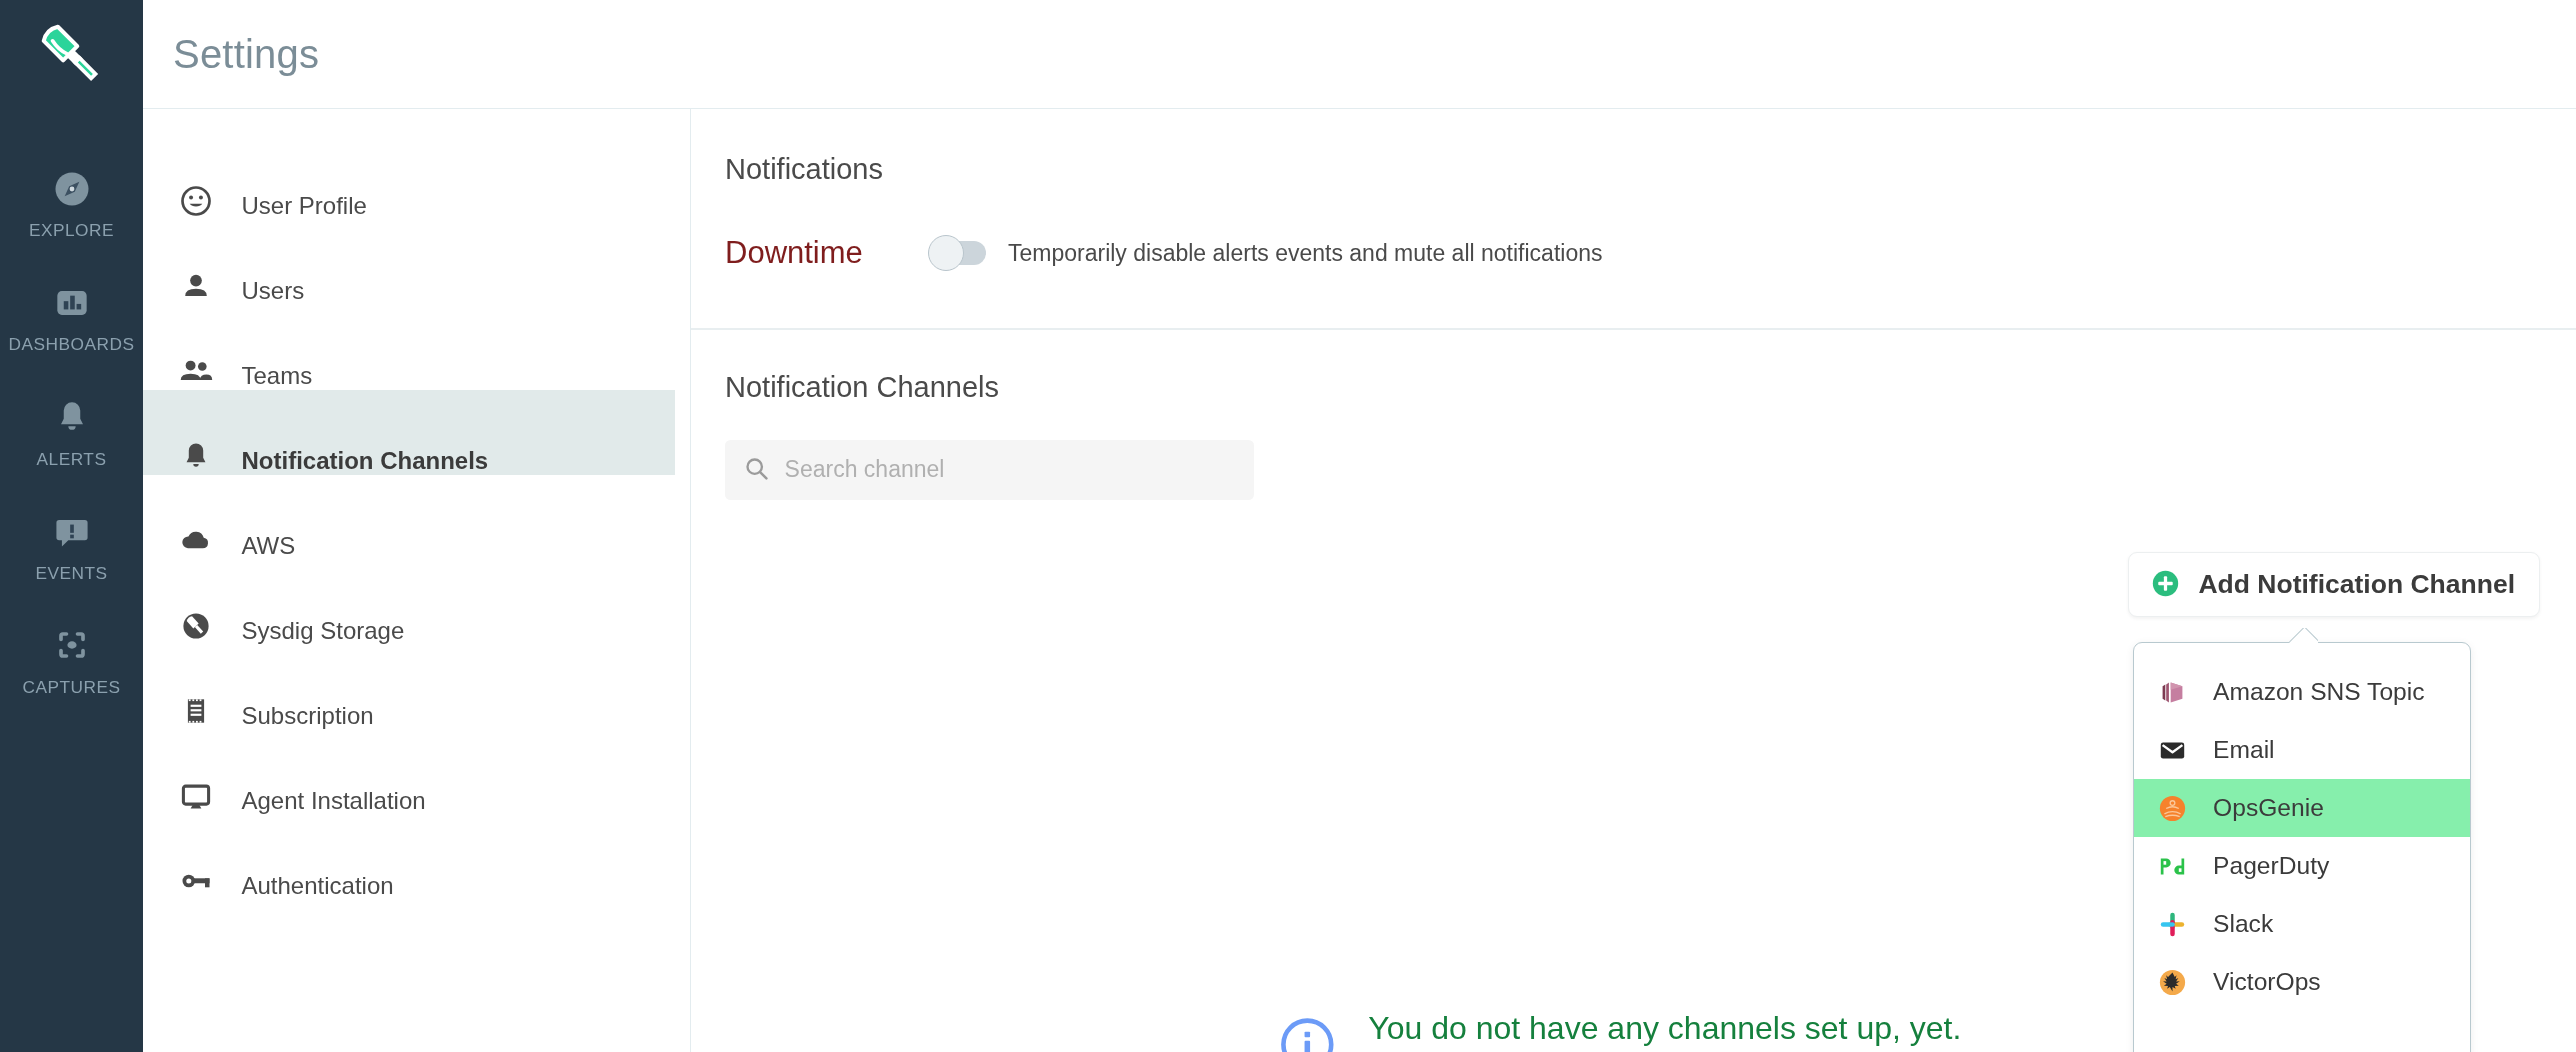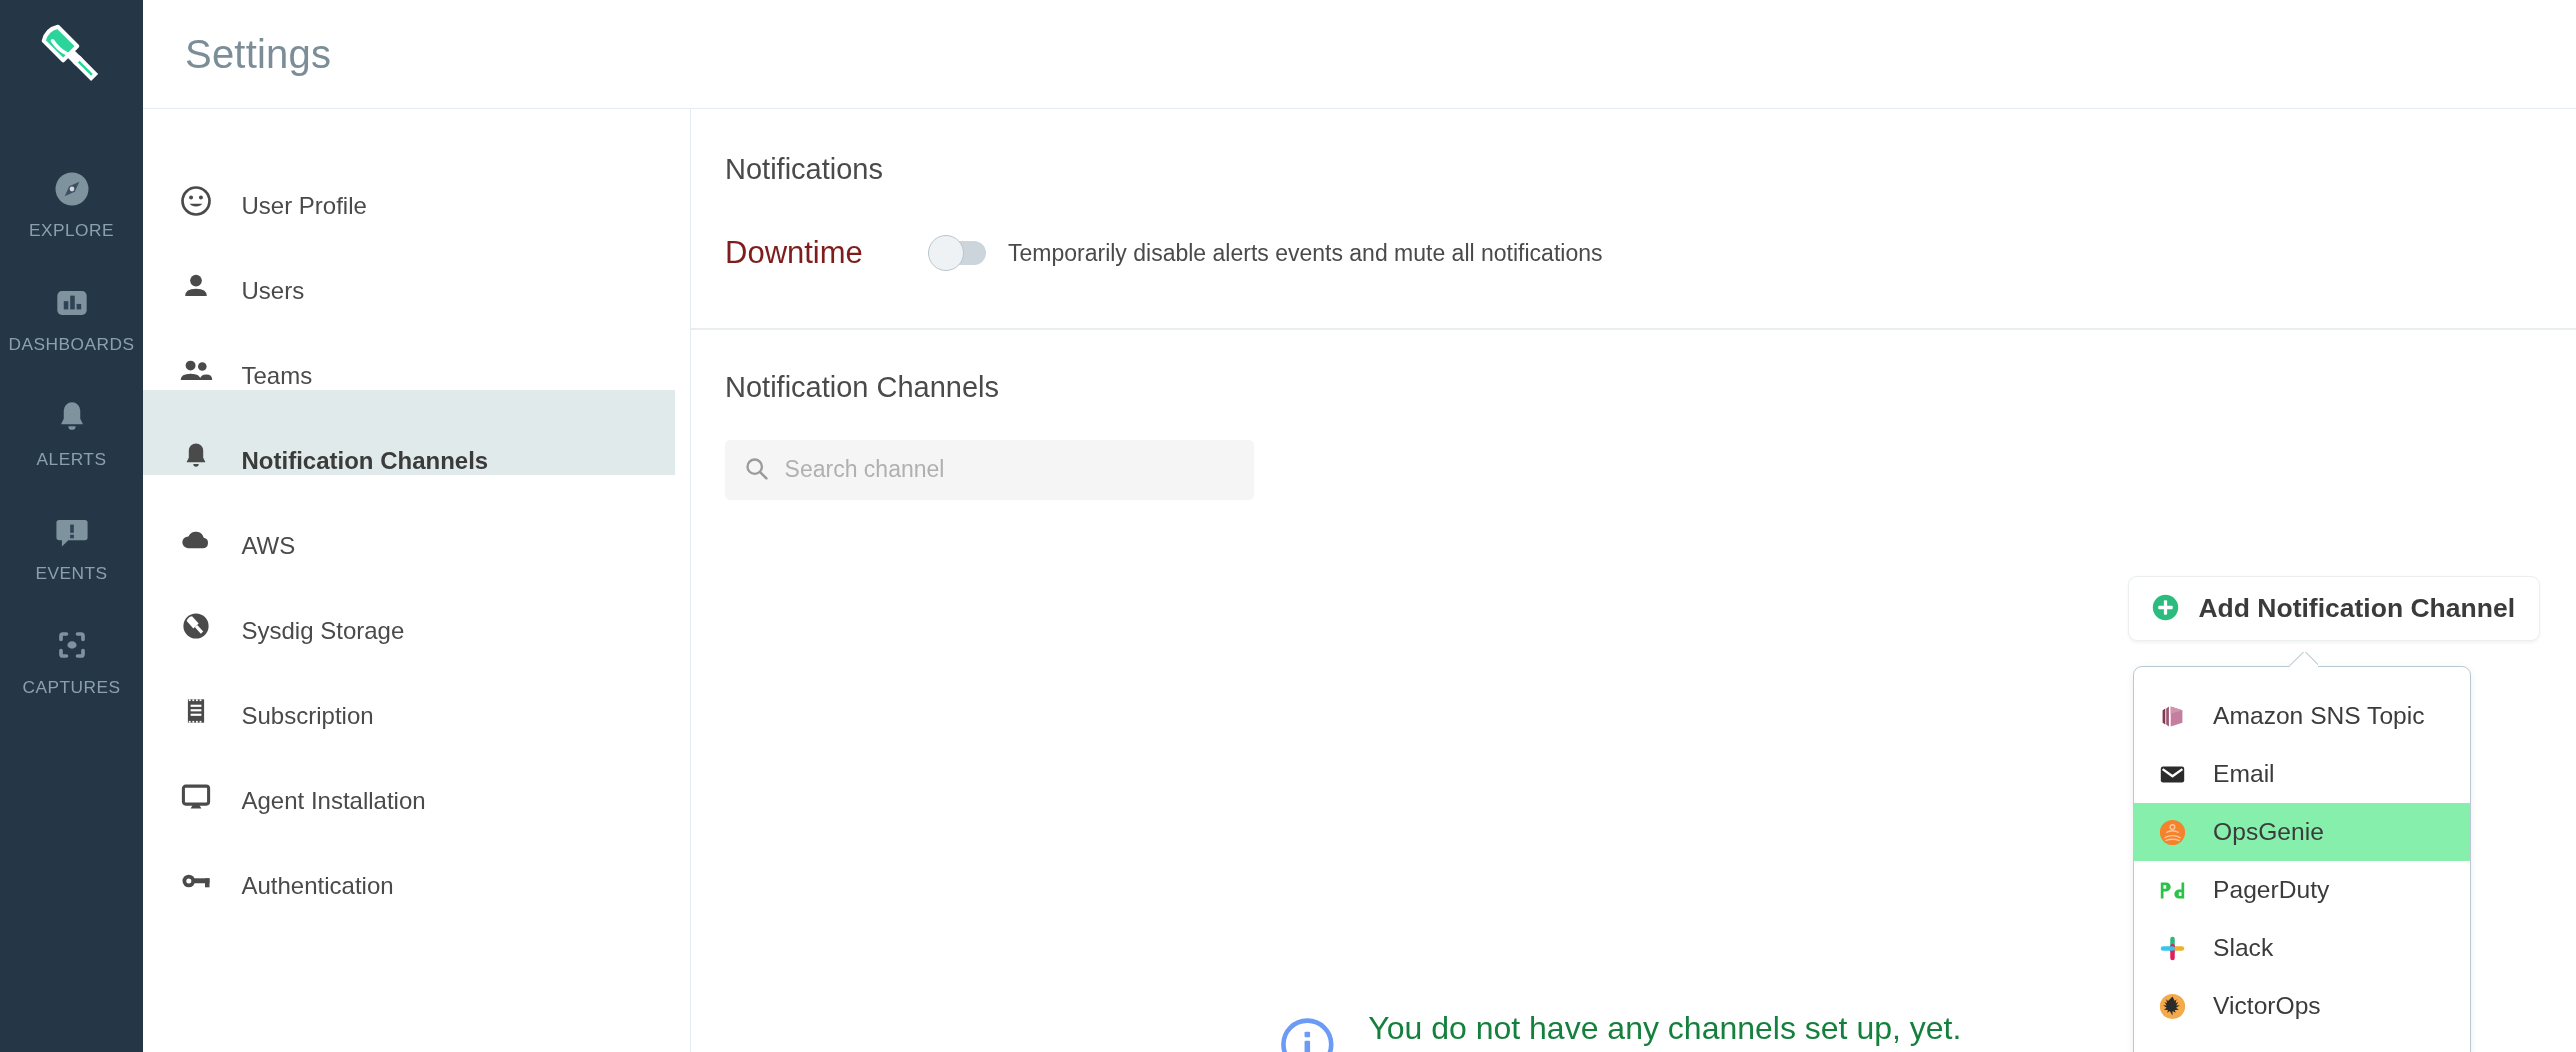--- a/index.html
+++ b/index.html
@@ -30,21 +30,21 @@
     white-space: nowrap;
   }
 
   
   .right { flex: 1; display: flex; flex-direction: column; min-width: 0; position: relative; }
 
   .topbar {
     height: 109px; flex: 0 0 109px;
     border-bottom: 1.8px solid #e3ecef;
     display: flex; align-items: center;
-    padding-left: 42px;
+    padding-left: 30px;
     background: #fff;
   }
   .topbar-title { font-size: 40px; color: #7b8d97; font-weight: 400; letter-spacing: 0.2px; }
 
   .body { flex: 1; display: flex; min-height: 0; }
 
   
   .settings-nav {
     width: 548px; flex: 0 0 548px;
     border-right: 1.8px solid #e3ecef;
@@ -99,21 +99,21 @@
     display: flex; align-items: center; padding: 0 18px; gap: 14.6px;
   }
   .search-input {
     border: none; outline: none; background: transparent;
     font-family: "Liberation Sans", sans-serif;
     font-size: 23px; color: #4d7c0f; width: 100%;
   }
   .search-input::placeholder { color: #b0b0b0; }
 
   
-  .add-btn-wrap { position: absolute; right: 36px; top: 467px; }
+  .add-btn-wrap { position: absolute; right: 36px; top: 443px; }
   .add-btn {
     display: flex; align-items: center; gap: 18px;
     background: #ffffff; border: 1.8px solid #eceff0;
     border-radius: 9px;
     padding: 15.5px 24px 15.5px 22px;
     box-shadow: 0 1.8px 3.6px rgba(0,0,0,0.05);
     cursor: pointer;
   }
   .add-btn-label { font-size: 26.5px; font-weight: 700; color: #3b3b3b; white-space: nowrap; }
 

